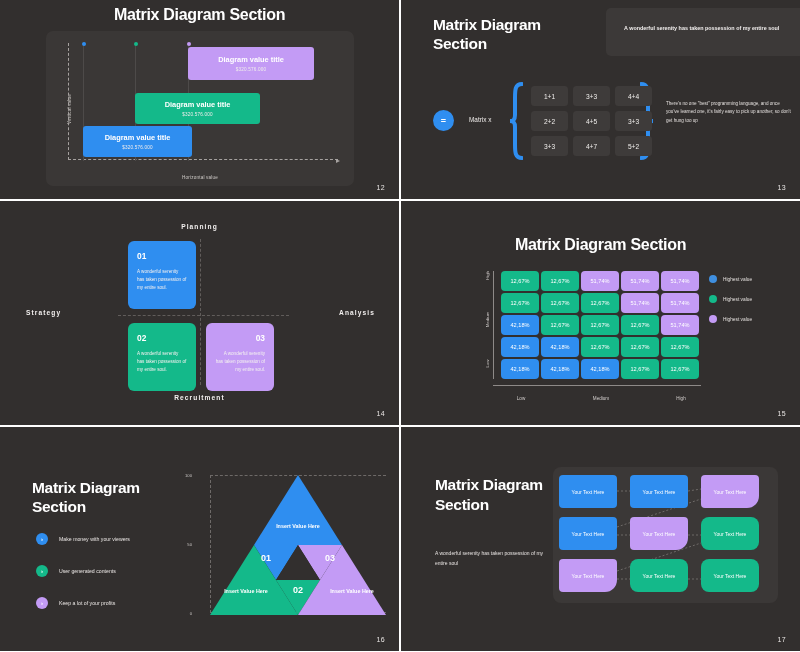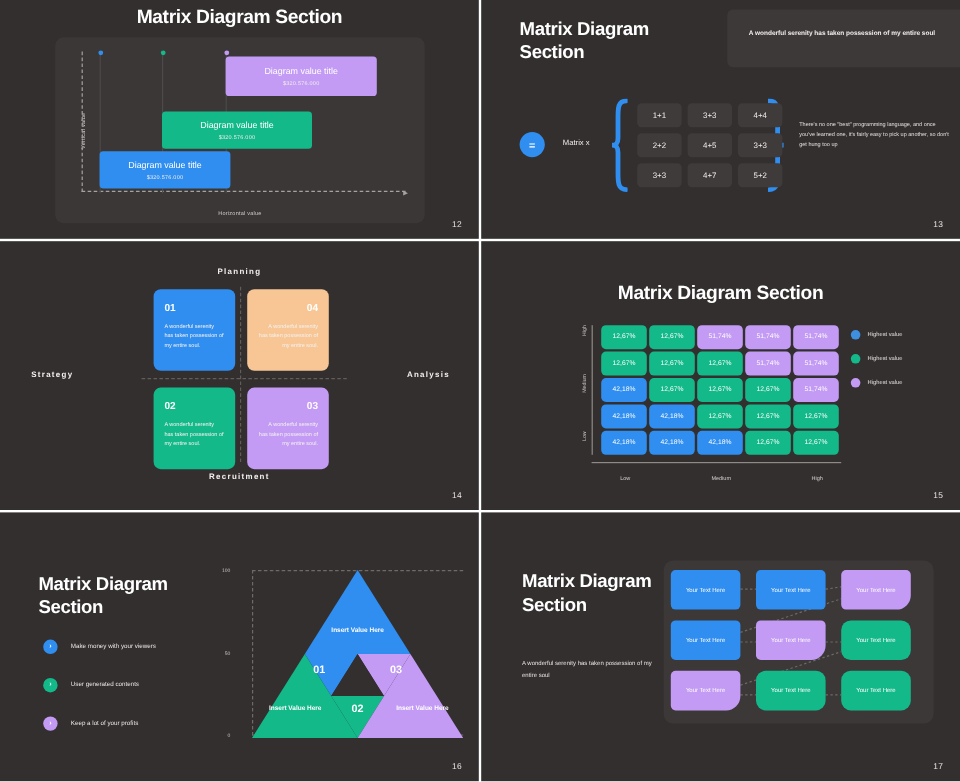--- a/index.html
+++ b/index.html
@@ -95,21 +95,21 @@
   }
   .s12-bar {
     position: absolute;
     border-radius: 3px;
     display: flex;
     flex-direction: column;
     align-items: center;
     justify-content: center;
     gap: 3px;
   }
-  .s12-bar .bt { font-size: 7.4px; font-weight: normal; color: #fff; }
+  .s12-bar .bt { font-size: 7.4px; font-weight: bold; color: #fff; }
   .s12-bar .bv { font-size: 4.6px; color: #f0ecec; letter-spacing: .2px; }
 
   
   .s13-title {
     position: absolute;
     left: 32px; top: 16px;
     font-size: 15.5px;
     line-height: 1.22;
     width: 160px;
   }
@@ -378,24 +378,20 @@
       <div class="s14-lbl s14-bottom">Recruitment</div>
       <div class="s14-lbl s14-left">Strategy</div>
       <div class="s14-lbl s14-right">Analysis</div>
       <div class="s14-hline"></div>
       <div class="s14-vline"></div>
 
       <div class="s14-q" style="left:128px;top:40px;background:#2f8ef0;">
         <span class="num">01</span>
         <span class="txt">A wonderful serenity has taken possession of my entire soul.</span>
       </div>
-      <div class="s14-q right-al" style="left:206px;top:40px;background:#f7c694;">
-        <span class="num">04</span>
-        <span class="txt">A wonderful serenity has taken possession of my entire soul.</span>
-      </div>
       <div class="s14-q" style="left:128px;top:122px;background:#14b98a;">
         <span class="num">02</span>
         <span class="txt">A wonderful serenity has taken possession of my entire soul.</span>
       </div>
       <div class="s14-q right-al" style="left:206px;top:122px;background:#c39bf5;">
         <span class="num">03</span>
         <span class="txt">A wonderful serenity has taken possession of my entire soul.</span>
       </div>
     </div>
     <div class="page-num">14</div>

